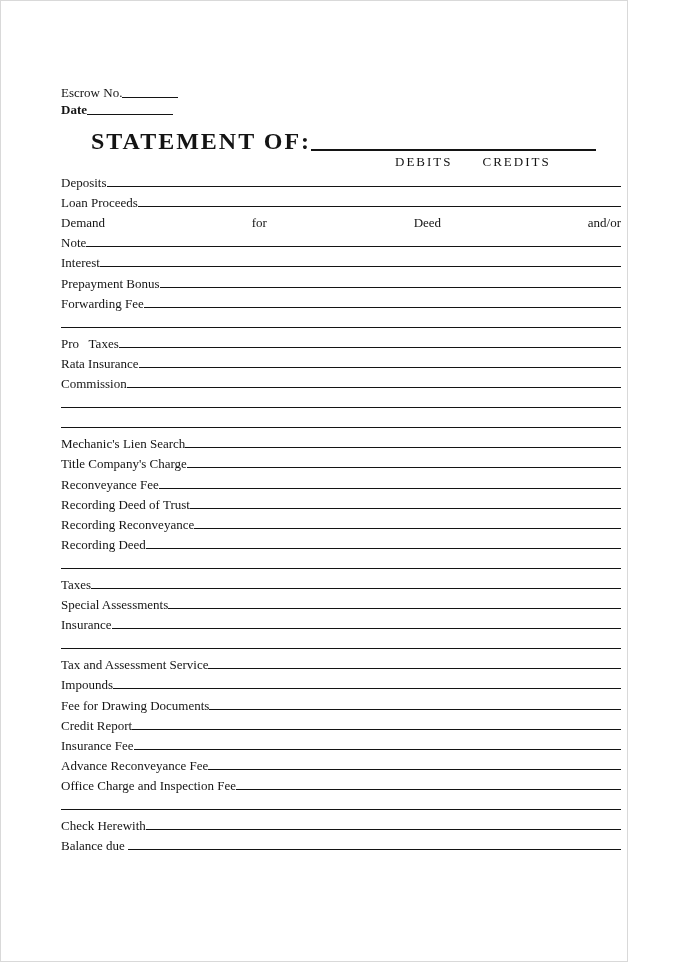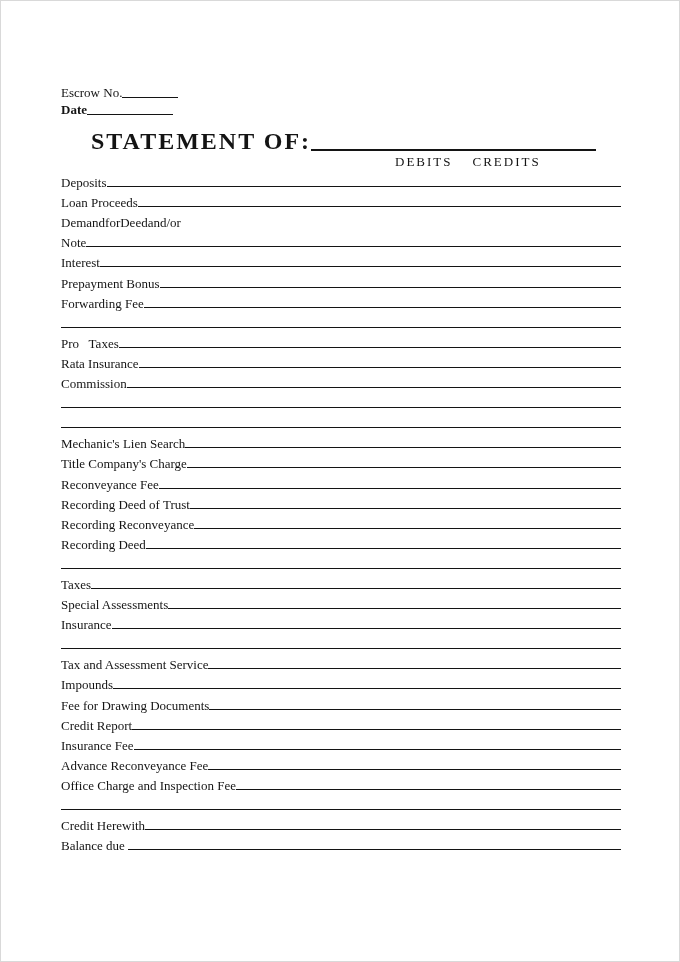--- a/index.html
+++ b/index.html
@@ -1,19 +1,19 @@
 <!DOCTYPE html>
 <html><head>
 <meta charset="utf-8">
 <style>
   * { box-sizing: border-box; }
   html, body { margin: 0; padding: 0; background: #ffffff; }
   .page {
     position: relative;
-    width: 680px;
+    width: 628px;
     height: 962px;
     background: #ffffff;
     border: 1px solid #d9d9d9;
     font-family: "Liberation Serif", serif;
     color: #141414;
     overflow: hidden;
   }
   .lbl {
     white-space: pre;
     font-size: 13px;
@@ -56,21 +56,21 @@
 
   .col-headers {
     position: absolute;
     left: 60px;
     top: 154px;
     width: 560px;
     display: flex;
   }
   .colh { font-size: 13px; letter-spacing: 2px; line-height: 1; }
   .debits  { margin-left: 334px; }
-  .credits { margin-left: 20px; }
+  .credits { margin-left: 30px; }
 
   .rows {
     position: absolute;
     left: 60px;
     top: 168px;
     width: 560px;
     display: flex;
     flex-direction: column;
   }
   .row {
@@ -78,21 +78,21 @@
     flex: 0 0 20.1px;
     display: flex;
     align-items: flex-end;
   }
   .fill {
     flex: 1;
     height: 0;
     border-bottom: 1px solid #141414;
     margin-bottom: 2px;
   }
-  .spread { }
+  .spread { justify-content: space-between; }
 </style>
 </head>
 <body>
 
 <div class="page">
 
   <div class="escrow-row">
     <span class="lbl">Escrow No.</span><span class="shortline escrow-line"></span>
   </div>
 
@@ -242,21 +242,21 @@
     <div class="row">
         <span class="lbl">Office Charge and Inspection Fee</span>
         <span class="fill"></span>
       </div>
 
     <div class="row">
         <span class="fill"></span>
       </div>
 
     <div class="row">
-        <span class="lbl">Credit Herewith</span>
+        <span class="lbl">Check Herewith</span>
         <span class="fill"></span>
       </div>
     <div class="row">
         <span class="lbl">Balance due </span>
         <span class="fill"></span>
       </div>
 
   </div>
 </div>
 

